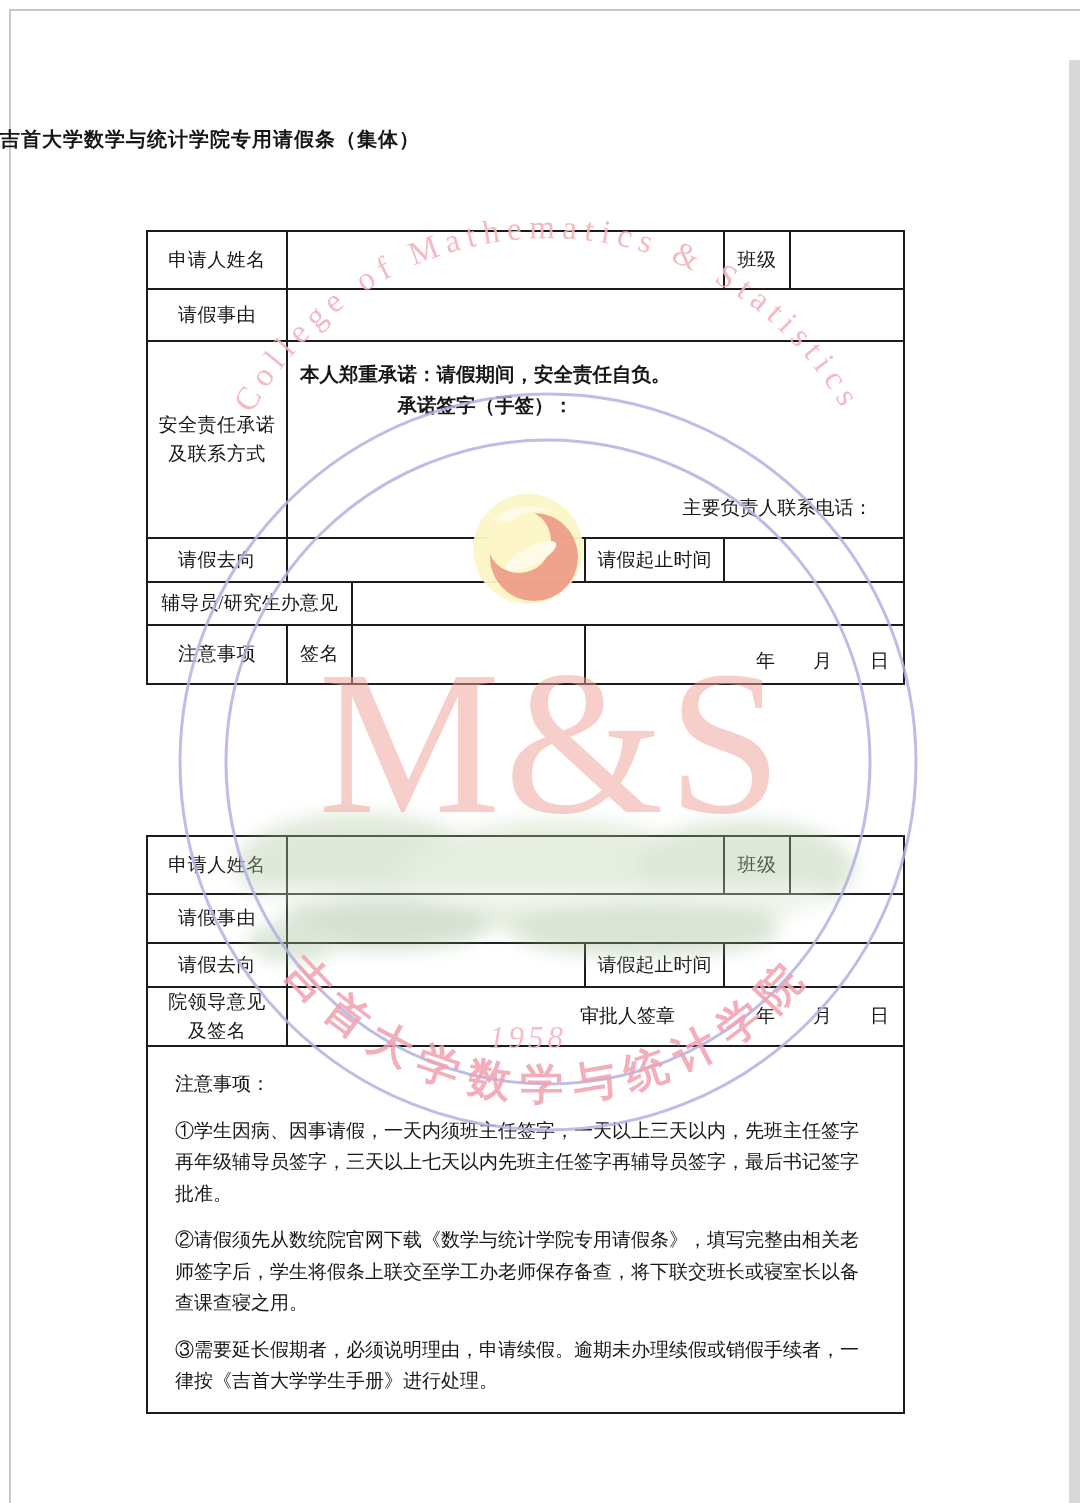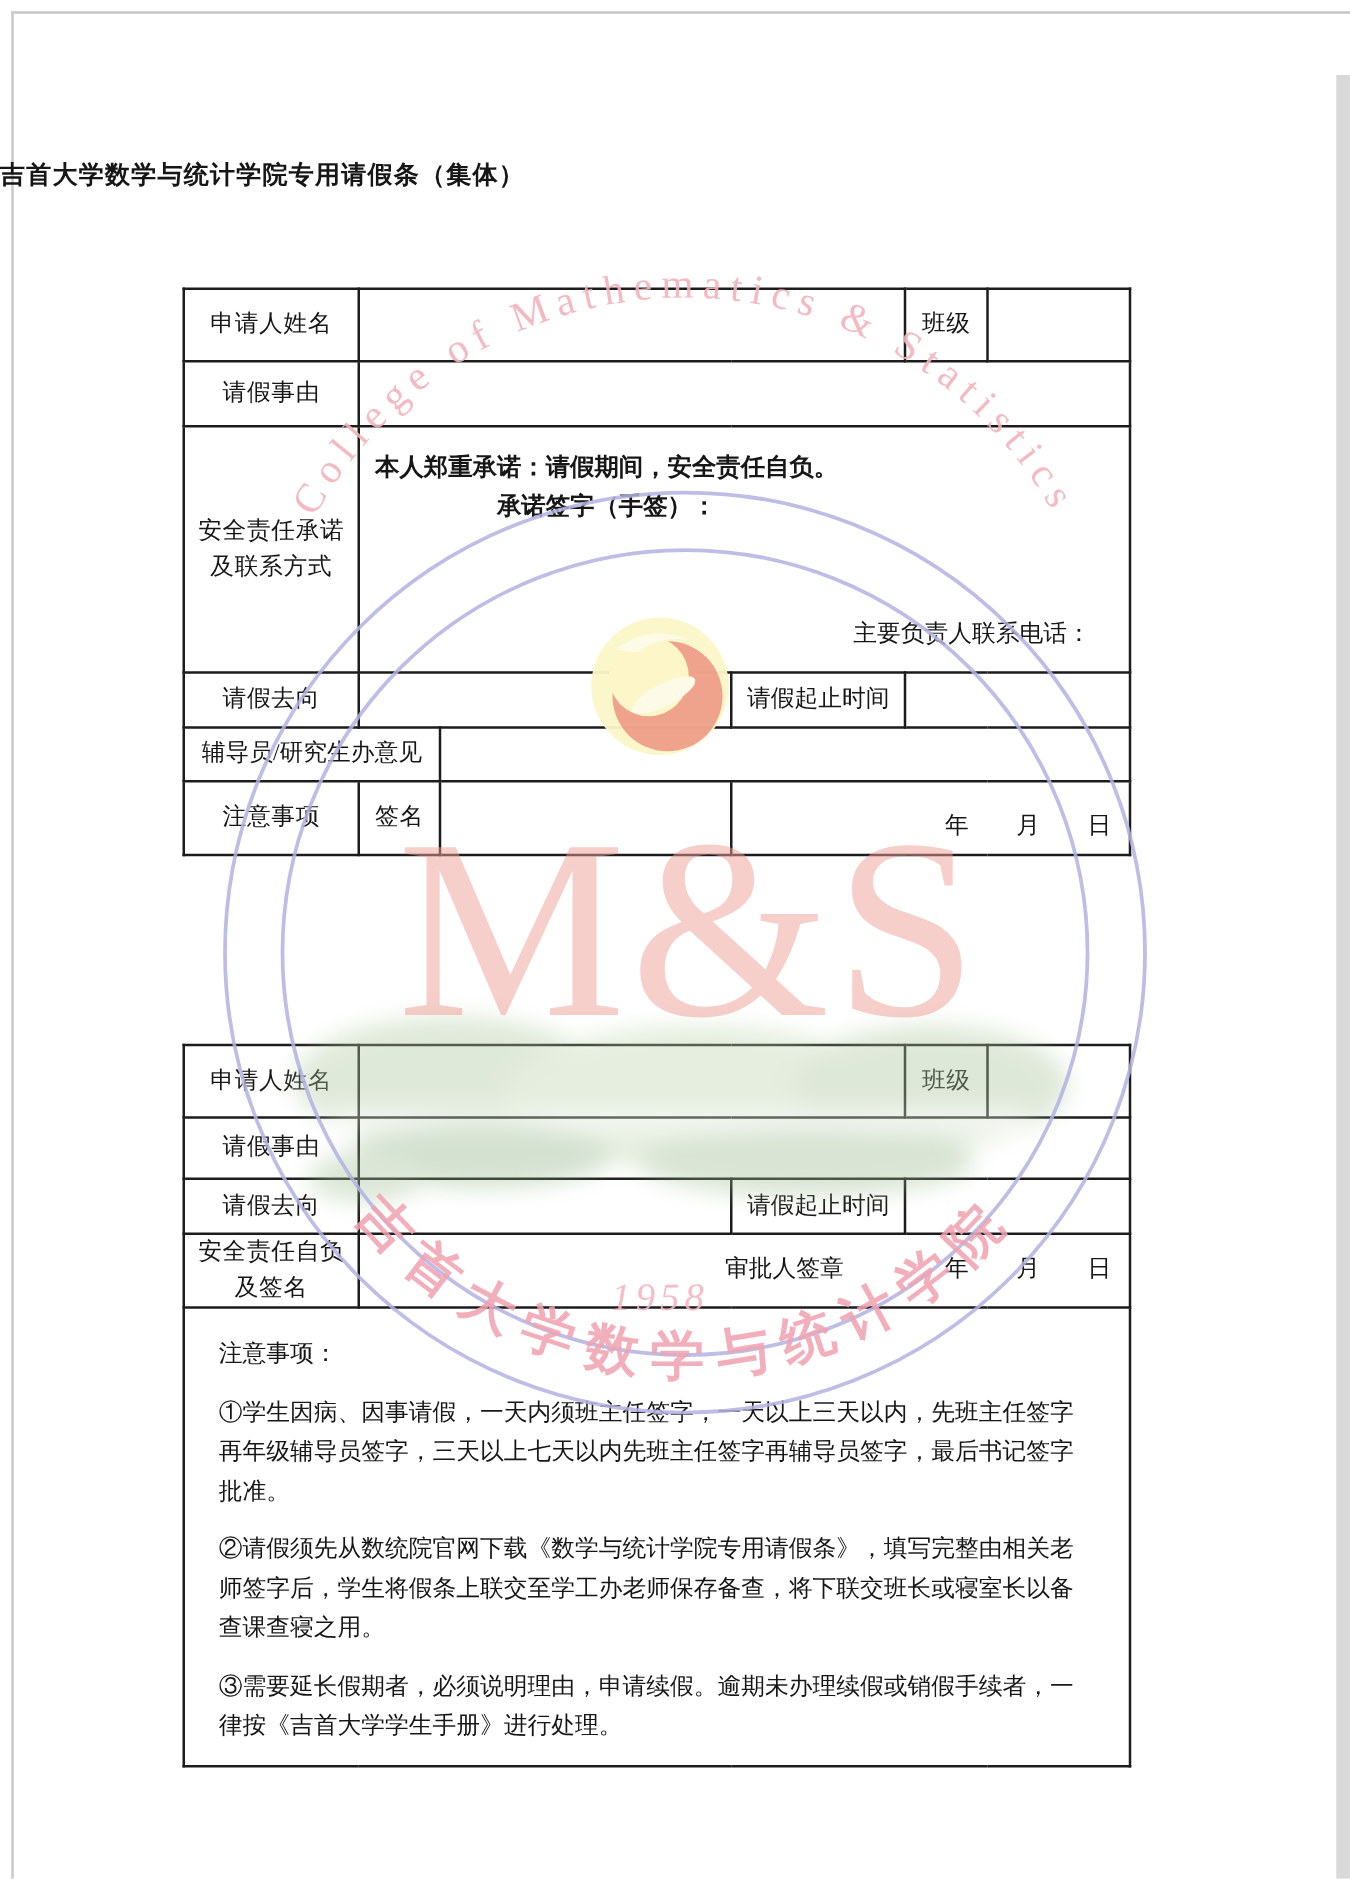--- a/index.html
+++ b/index.html
@@ -126,21 +126,21 @@
     <td colspan="5"></td>
   </tr>
   <tr style="height:44px">
     <td class="lbl">请假去向</td>
     <td colspan="2"></td>
     <td class="lbl2">请假起止时间</td>
     <td colspan="2"></td>
   </tr>
   <tr style="height:54px">
     <td class="lbl two-line">
-      <div>安全责任自负</div>
+      <div>院领导意见</div>
       <div>及签名</div>
     </td>
     <td colspan="5">
       <div class="approve-row2">
         <span class="sign">审批人签章</span>
         <span class="date">年　　月　　日</span>
       </div>
     </td>
   </tr>
   <tr style="height:222px">

